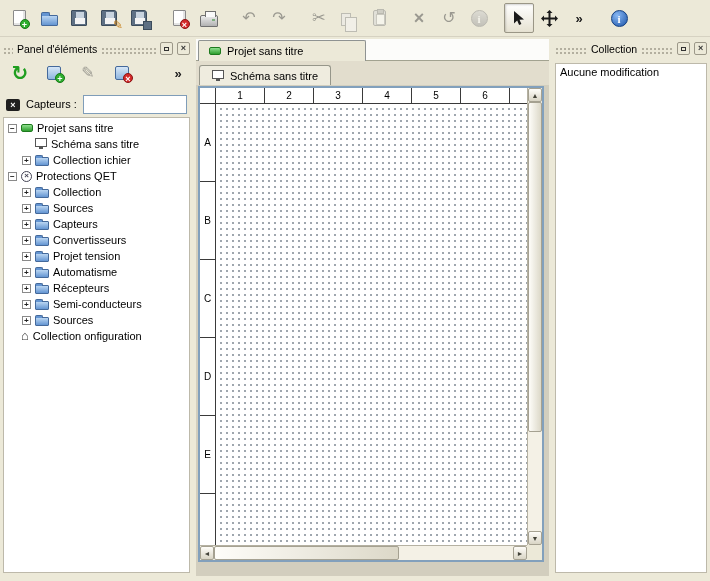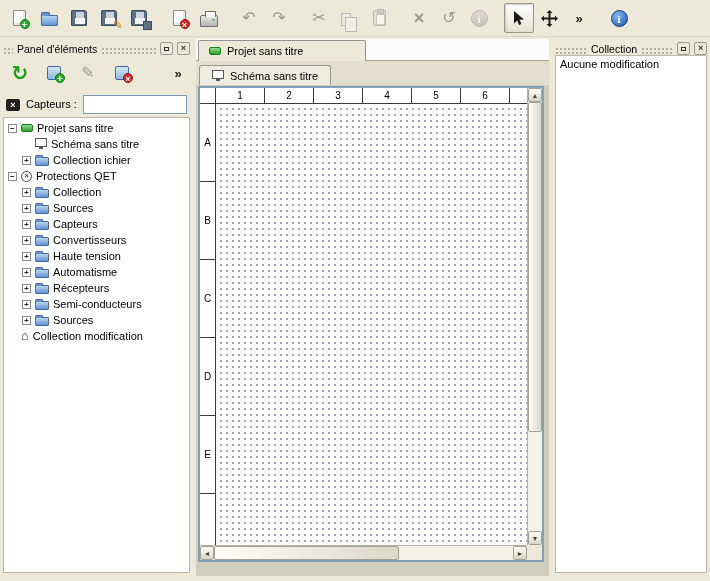--- a/index.html
+++ b/index.html
@@ -103,21 +103,21 @@
          background-size:6px 6px;background-position:2px 2px}
   .vscroll{grid-area:1/3/3/4;display:flex;flex-direction:column;background:#f4f1e6;border-left:1px solid #b5b1a2}
   .hscroll{grid-area:3/1/4/3;display:flex;background:#f4f1e6;border-top:1px solid #b5b1a2}
   .sbtn{flex:none;width:14px;height:14px;display:flex;align-items:center;justify-content:center;font-size:7px;color:#44443a;background:linear-gradient(#fefdf9,#d9d5c5);border:1px solid #a5a191;border-radius:2px}
   .track{flex:1;position:relative}
   .thumb{position:absolute;background:linear-gradient(90deg,#fefdf9,#dcd8c8);border:1px solid #a5a191;border-radius:2px}
   .thumb.v{left:0;right:0;top:0;height:77%}
   .thumb.h{top:0;bottom:0;left:0;width:62%}
   .corner-br{grid-area:3/3/4/4;background:#ece9d8}
 
-  .undo-list{flex:1;min-height:0;margin:0 3px 3px 3px;background:#fff;border:1px solid #bdb9aa;padding:2px 4px;font-size:11px}
+  .undo-list{flex:1;min-height:0;margin:8px 3px 3px 3px;background:#fff;border:1px solid #bdb9aa;padding:2px 4px;font-size:11px}
 </style>
 </head>
 <body>
 
 <div class="app">
 
 
   <div class="toolbar" id="toolbar">
       <div class="tb-btn">
         <span class="ic">
@@ -297,21 +297,21 @@
             <span class="tree-label">Capteurs</span>
           </div>
           <div class="tree-item" style="padding-left: 18px;">
             <span class="expander">+</span>
             <span class="ti ti-folder"></span>
             <span class="tree-label">Convertisseurs</span>
           </div>
           <div class="tree-item" style="padding-left: 18px;">
             <span class="expander">+</span>
             <span class="ti ti-folder"></span>
-            <span class="tree-label">Haute tension</span>
+            <span class="tree-label">Projet tension</span>
           </div>
           <div class="tree-item" style="padding-left: 18px;">
             <span class="expander">+</span>
             <span class="ti ti-folder"></span>
             <span class="tree-label">Automatisme</span>
           </div>
           <div class="tree-item" style="padding-left: 18px;">
             <span class="expander">+</span>
             <span class="ti ti-folder"></span>
             <span class="tree-label">Récepteurs</span>
@@ -322,21 +322,21 @@
             <span class="tree-label">Semi-conducteurs</span>
           </div>
           <div class="tree-item" style="padding-left: 18px;">
             <span class="expander">+</span>
             <span class="ti ti-folder"></span>
             <span class="tree-label">Sources</span>
           </div>
           <div class="tree-item" style="padding-left: 4px;">
             <span class="expander hidden"></span>
             <span class="ti ti-home">⌂</span>
-            <span class="tree-label">Collection modification</span>
+            <span class="tree-label">Collection onfiguration</span>
           </div>
         </div>
     </div>
 
     <div class="center">
       <div class="tabbar">
         <div class="tab active">
           <span class="ti ti-project"></span>
           <span>Projet sans titre</span>
         </div>

